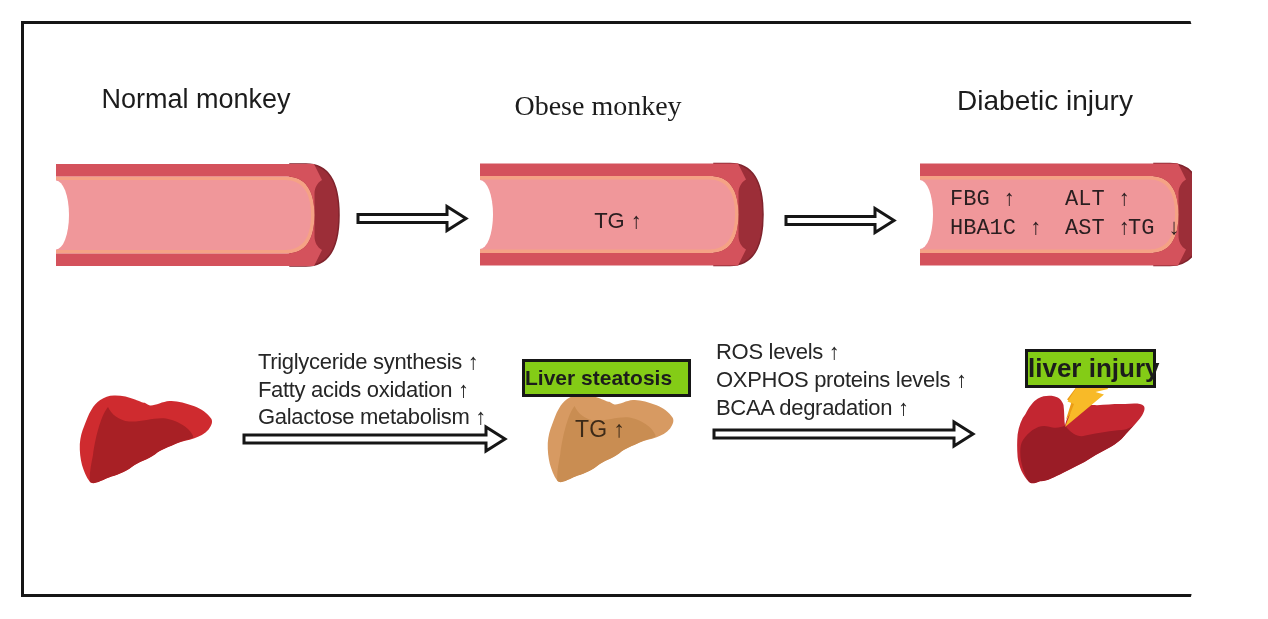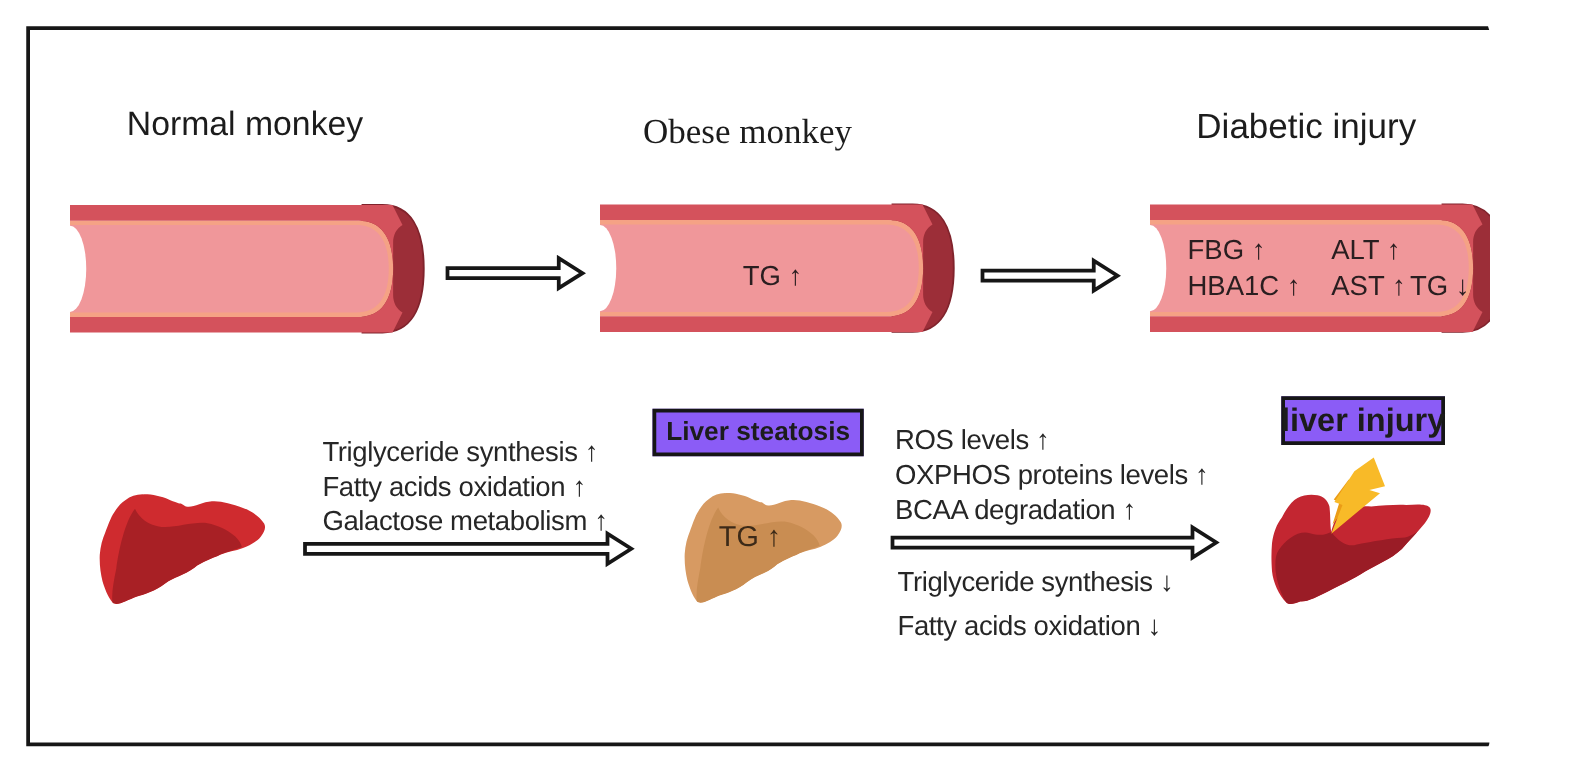--- a/index.html
+++ b/index.html
@@ -7,33 +7,33 @@
           font-family:"Liberation Sans","DejaVu Sans",sans-serif;color:var(--ink);border-radius:30px;}
   .frame{position:absolute;left:21px;top:21px;width:1226px;height:576px;
          border:3px solid var(--frame);box-sizing:border-box;}
   .art{position:absolute;left:0;top:0;width:1268px;height:619px;}
   .label{position:absolute;white-space:nowrap;transform:translateX(-50%);color:var(--ink);}
   .lbl-normal{left:196px;top:84px;font-size:27px;}
   .lbl-obese{left:598px;top:90px;font-size:28px;font-family:Liberation Serif, serif;}
   .lbl-diabetic{left:1045px;top:85px;font-size:28px;}
   .vessel-text{position:absolute;color:var(--vessel-ink);font-size:22px;white-space:nowrap;}
   .vt-tg{left:618px;top:208px;transform:translateX(-50%);}
-  .vt{position:absolute;}
+  .vt{position:absolute;font-family:Liberation Mono, monospace;}
   .vt-r1{top:187px;}
   .vt-r2{top:216px;}
   .vt-c1{left:950px;}
   .vt-c2{left:1053px;margin-left:12px;}
   .vt-c3{left:1128px;}
   .ann{position:absolute;font-size:22px;letter-spacing:-0.3px;color:var(--ann-ink);line-height:27.5px;white-space:nowrap;}
   .ann-left{left:372px;top:348px;text-align:left;transform:translateX(-50%);}
   .ann-right-top{left:716px;top:338px;line-height:28px;}
   .ann-right-bottom{left:718px;top:448px;line-height:35px;}
   .tagbox{position:absolute;border:3px solid var(--frame);box-sizing:border-box;
-          display:flex;align-items:center;justify-content:center;
-          font-weight:bold;color:var(--ink);background:#8b5cf6;white-space:nowrap;}
+          display:flex;align-items:center;
+          font-weight:bold;color:var(--ink);background:#84cc16;white-space:nowrap;margin-top:32px;}
   .tag-steatosis{left:522px;top:327px;width:169px;height:38px;font-size:21px;}
   .tag-injury{left:1025px;top:317px;width:131px;height:39px;font-size:26px;}
   .liver-text{position:absolute;color:var(--liver-ink);font-size:23px;white-space:nowrap;transform:translateX(-50%);}
   .lt-tg{left:600px;top:416px;}
   
   .v-cap{fill:var(--cap);stroke:var(--cap-edge);stroke-width:1.5;}
   .v-wall{fill:var(--wall);}
   .v-ring{fill:var(--ring);}
   .v-lumen{fill:var(--lumen);}
   .v-notch{fill:#ffffff;}
@@ -133,24 +133,20 @@
     <div>Fatty acids oxidation ↑</div>
     <div>Galactose metabolism ↑</div>
   </div>
 
   <div class="ann ann-right-top">
     <div>ROS levels ↑</div>
     <div>OXPHOS proteins levels ↑</div>
     <div>BCAA degradation ↑</div>
   </div>
 
-  <div class="ann ann-right-bottom">
-    <div>Triglyceride synthesis ↓</div>
-    <div>Fatty acids oxidation ↓</div>
-  </div>
 
   <div class="tagbox tag-steatosis">
     <span>Liver steatosis</span>
   </div>
   <div class="tagbox tag-injury">
     <span>liver injury</span>
   </div>
 
   <div class="liver-text lt-tg">TG ↑</div>
 </div>

